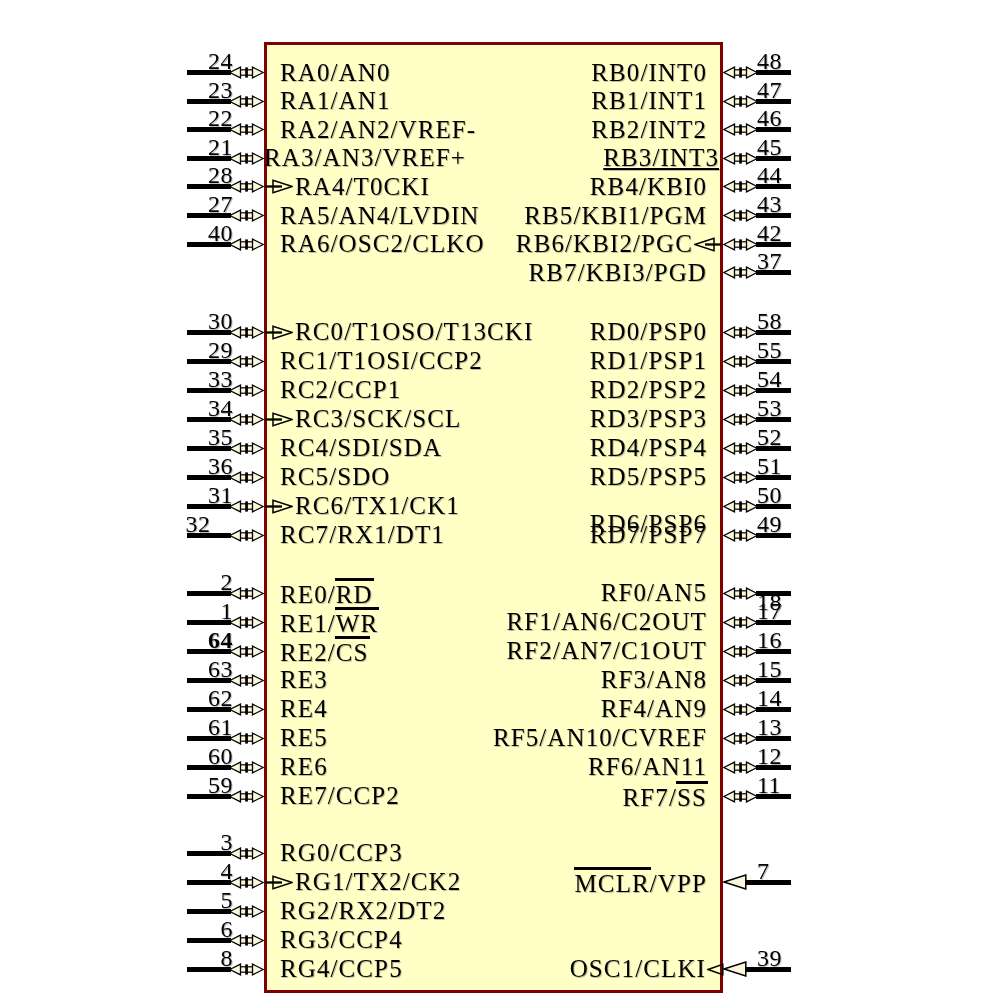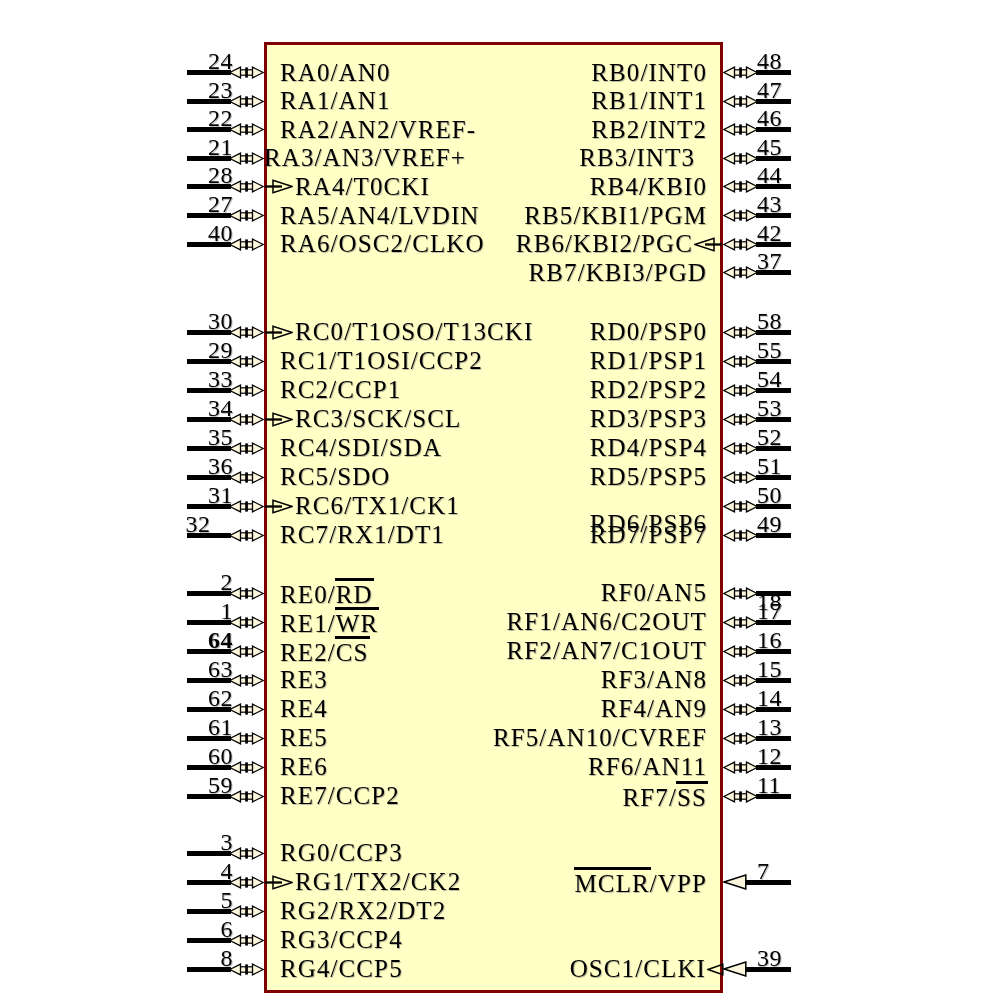--- a/index.html
+++ b/index.html
@@ -467,21 +467,21 @@
         <div class="stub" style="left:756px;top:155.8px;width:35px;height:5px;"></div>
         <div class="arrow" style="left:723px;top:150.8px;">
           <svg class="arrow" width="35" height="15" viewBox="0 0 35 15">
   <rect x="11" y="4.8" width="13" height="5.4" fill="#FCF6DC" stroke="#000" stroke-width="1.2"></rect>
   <polygon points="0.8,7.5 11.5,2.1 11.5,12.9" fill="#FCF6DC" stroke="#000" stroke-width="1.3"></polygon>
   <polygon points="34.2,7.5 23.5,2.1 23.5,12.9" fill="#FCF6DC" stroke="#000" stroke-width="1.3"></polygon>
   <rect x="16.2" y="2.4" width="2.7" height="10.2" fill="#000"></rect>
           </svg>
         </div>
         <div class="pin-num" style="left:757px;top:133.8px;width:70px;">45</div>
-        <div class="pin-label right" style="right:305px;top:143.3px;">RB3/INT3</div>
+        <div class="pin-label right" style="right:281px;top:143.3px;text-decoration:underline;">RB3/INT3</div>
       </div>
       <div>
         <div class="stub" style="left:756px;top:184.4px;width:35px;height:5px;"></div>
         <div class="arrow" style="left:723px;top:179.4px;">
           <svg class="arrow" width="35" height="15" viewBox="0 0 35 15">
   <rect x="11" y="4.8" width="13" height="5.4" fill="#FCF6DC" stroke="#000" stroke-width="1.2"></rect>
   <polygon points="0.8,7.5 11.5,2.1 11.5,12.9" fill="#FCF6DC" stroke="#000" stroke-width="1.3"></polygon>
   <polygon points="34.2,7.5 23.5,2.1 23.5,12.9" fill="#FCF6DC" stroke="#000" stroke-width="1.3"></polygon>
   <rect x="16.2" y="2.4" width="2.7" height="10.2" fill="#000"></rect>
           </svg>

